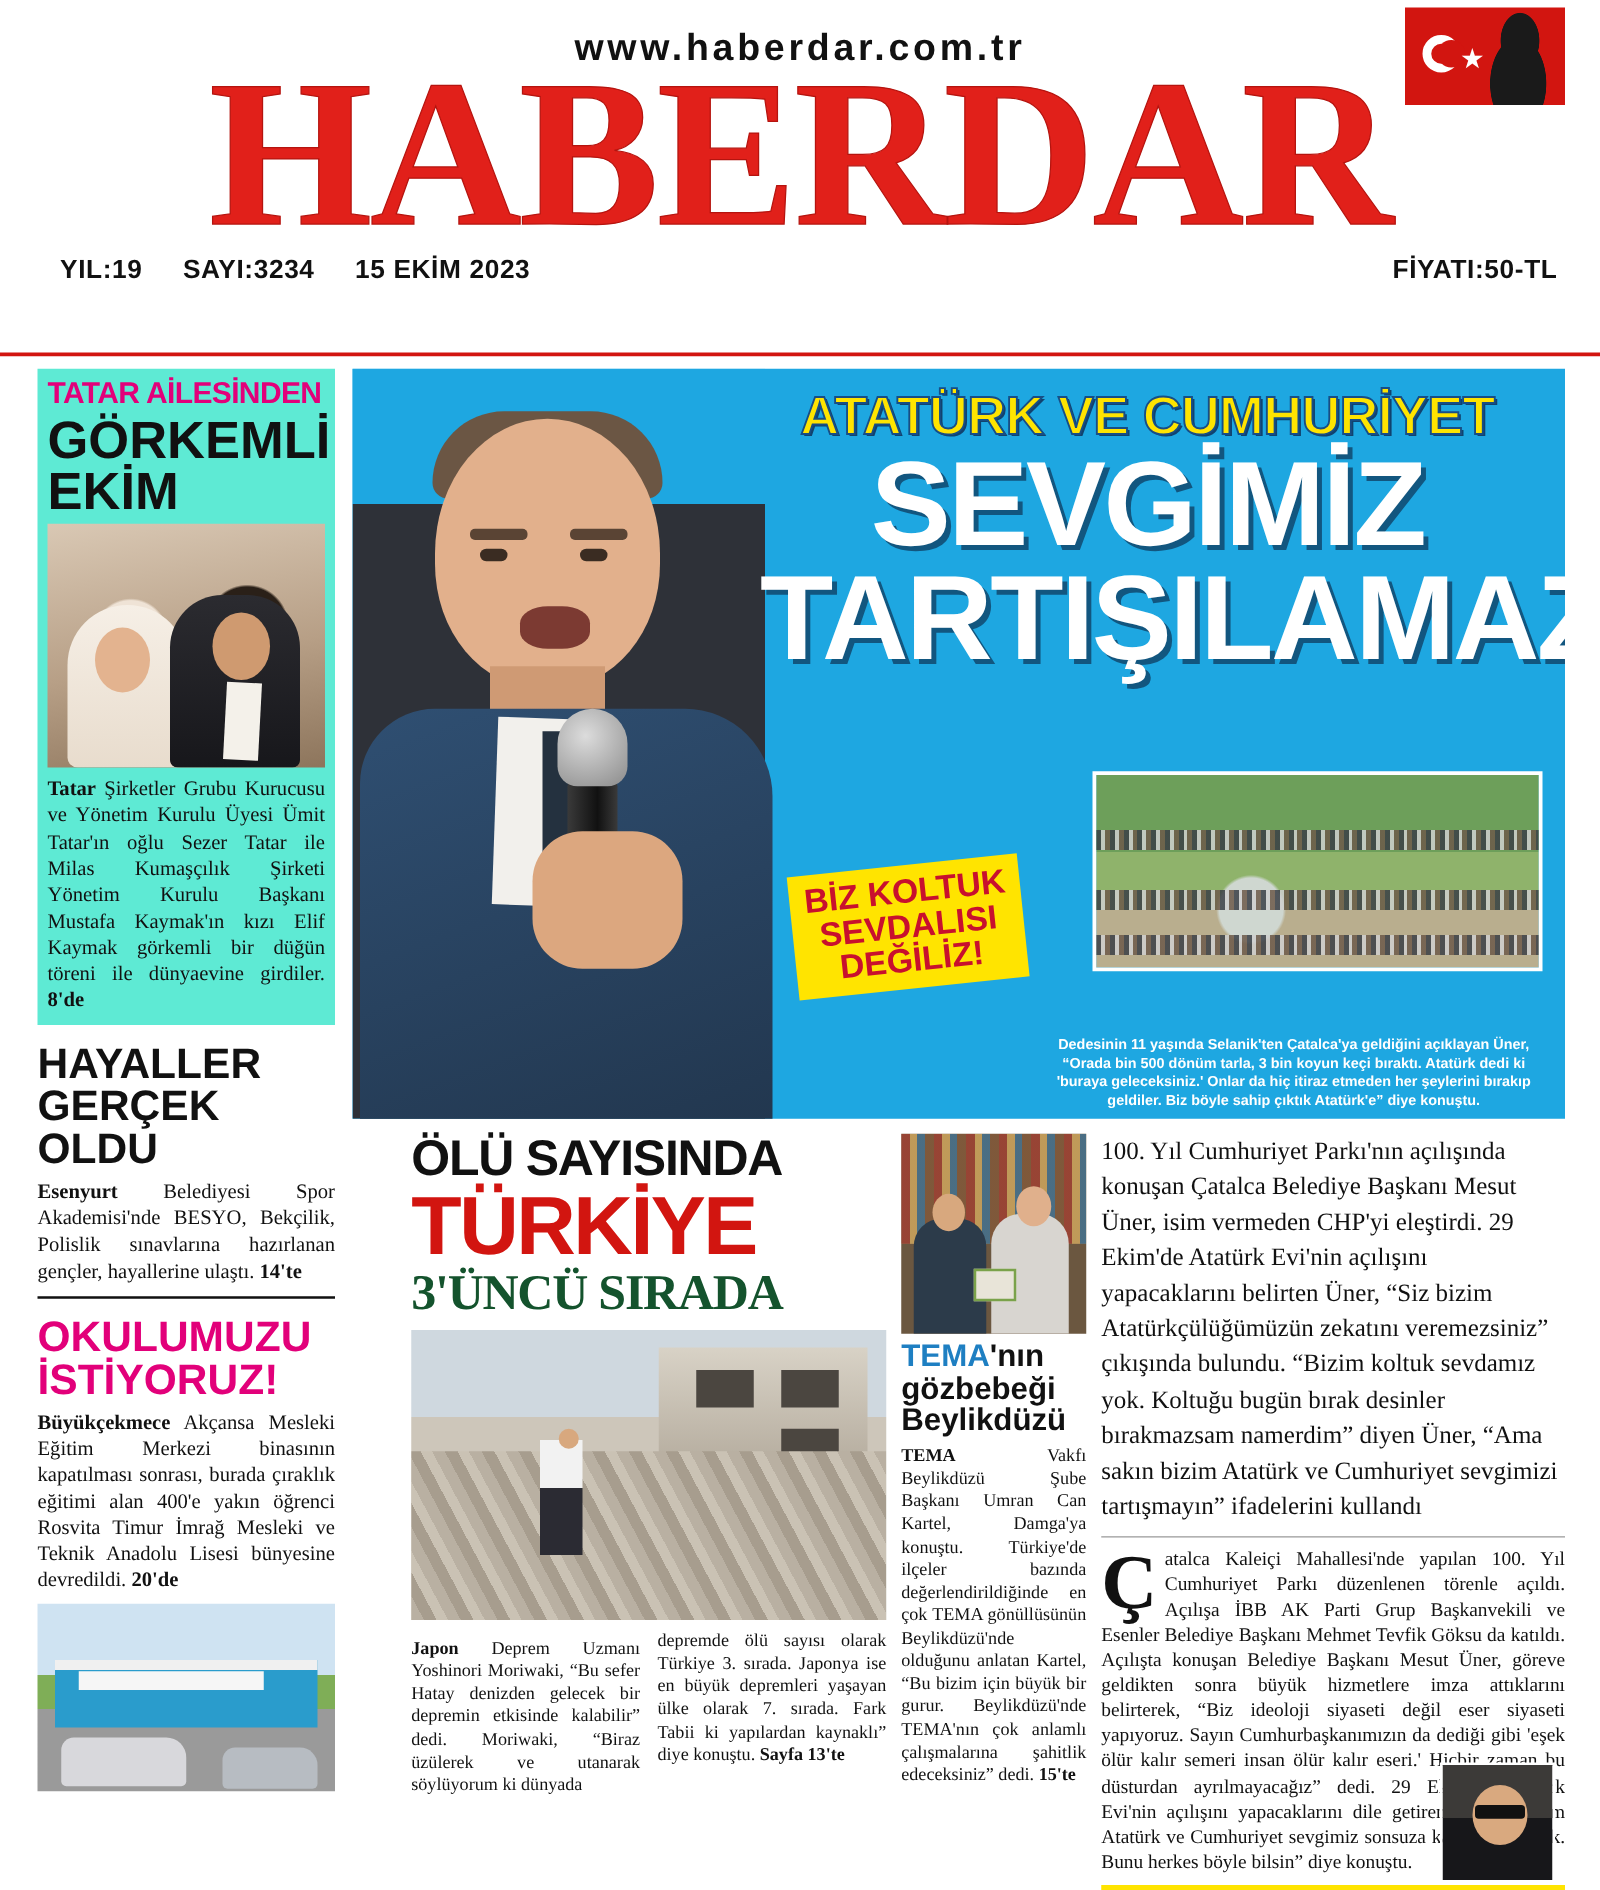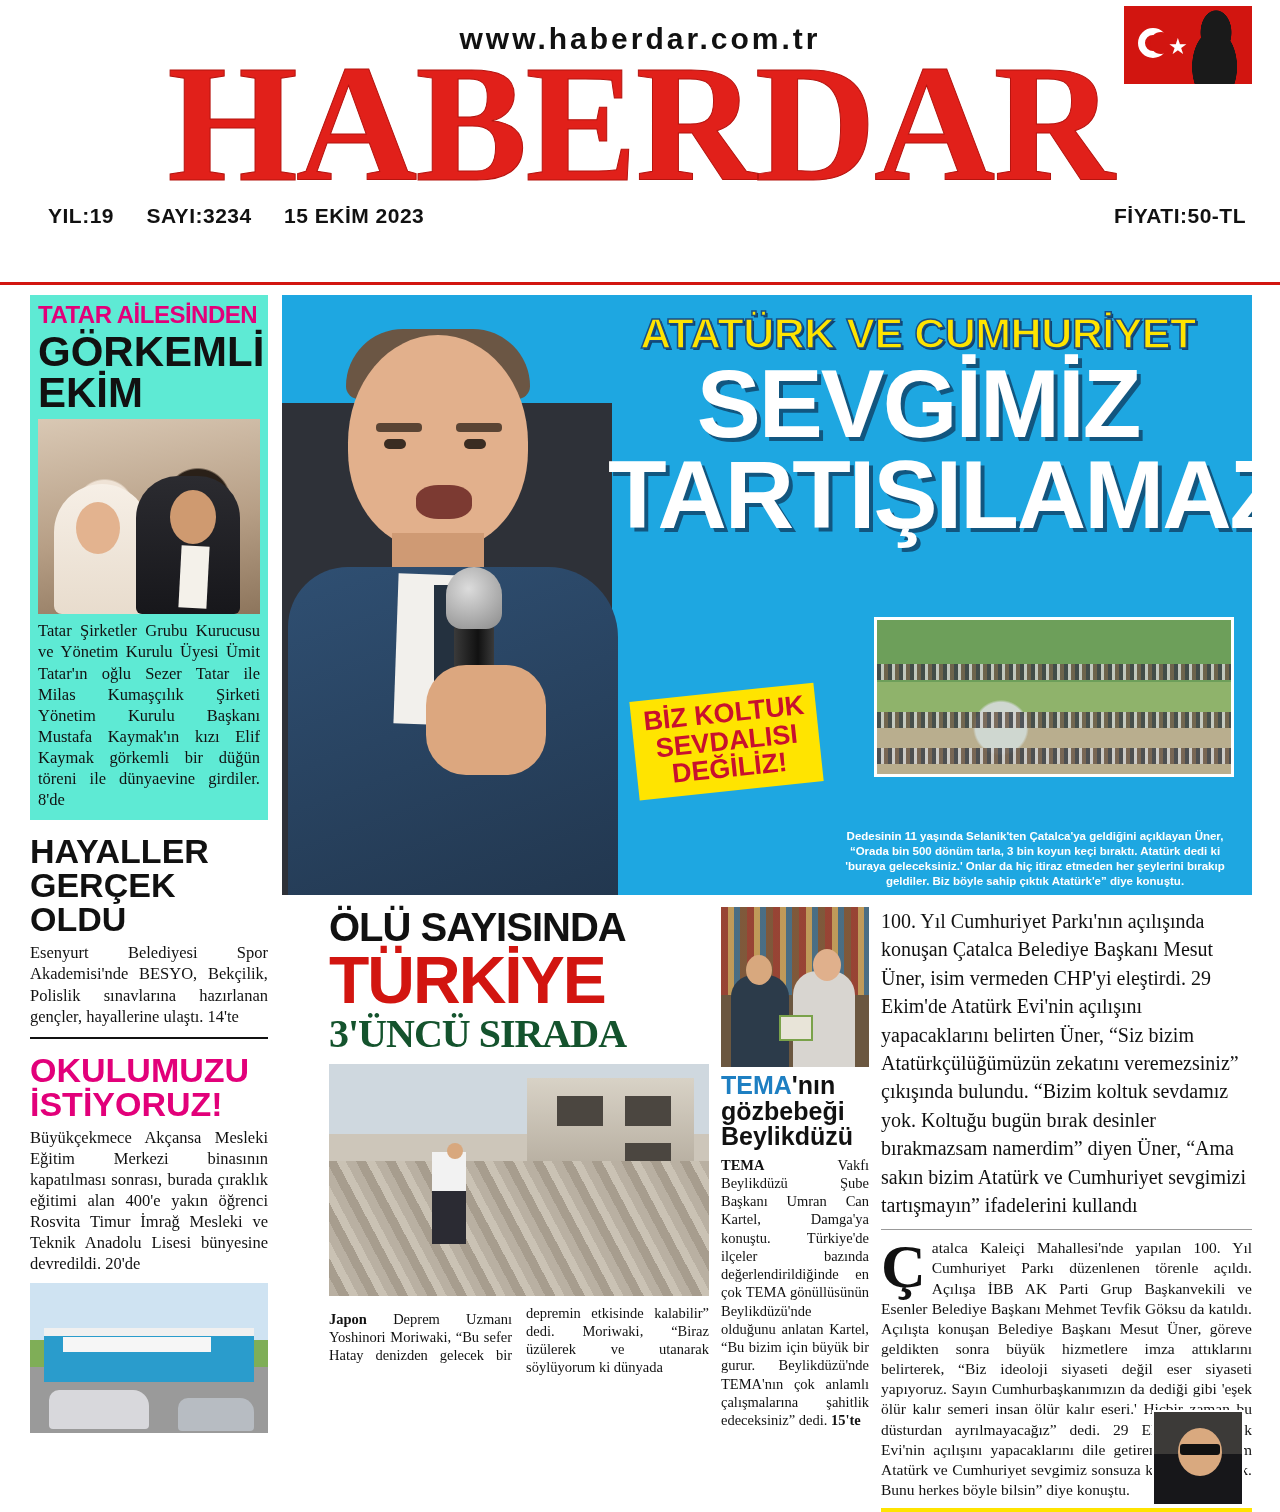--- a/index.html
+++ b/index.html
@@ -139,21 +139,21 @@
   }
   .body-txt {
     font-family: "Liberation Serif", serif;
     font-size: 16.5px;
     line-height: 1.28;
     text-align: justify;
     color: #111;
     margin-top: 6px;
     hyphens: auto;
   }
-  .body-txt b { font-weight: normal; }
+  .body-txt b { font-weight: bold; }
 
   .sec-head {
     font-family: "Liberation Sans", sans-serif;
     font-weight: bold;
     font-size: 34px;
     line-height: 1.0;
     color: #111;
     margin: 14px 0 4px 0;
   }
   .sec-head.pink { color: #e2007a; }
@@ -546,20 +546,23 @@
           <div class="win" style="right:28%;top:14%;width:12%;height:13%;"></div>
           <div class="win" style="right:10%;top:34%;width:12%;height:13%;"></div>
           <div class="rubble"></div>
           <div class="man"></div>
           <div class="man-head"></div>
         </div>
         <div class="two-col">
           <div class="small-txt">
             <b>Japon</b><span> Deprem Uzmanı Yoshinori Moriwaki, “Bu sefer Hatay denizden gelecek bir depremin etkisinde kalabilir” dedi. Moriwaki, “Biraz üzülerek ve utanarak söylüyorum ki dünyada</span>
           </div>
+          <div class="small-txt">
+            <span>depremde ölü sayısı olarak Türkiye 3. sırada. Japonya ise en büyük depremleri yaşayan ülke olarak 7. sırada. Fark Tabii ki yapılardan kaynaklı” diye konuştu. </span><b>Sayfa 13'te</b>
+          </div>
         </div>
       </div>
 
       <div class="lw-mid">
         <div class="tema-photo">
           <div class="shelf"></div>
           <div class="p1"></div>
           <div class="p1h"></div>
           <div class="p2"></div>
           <div class="p2h"></div>

